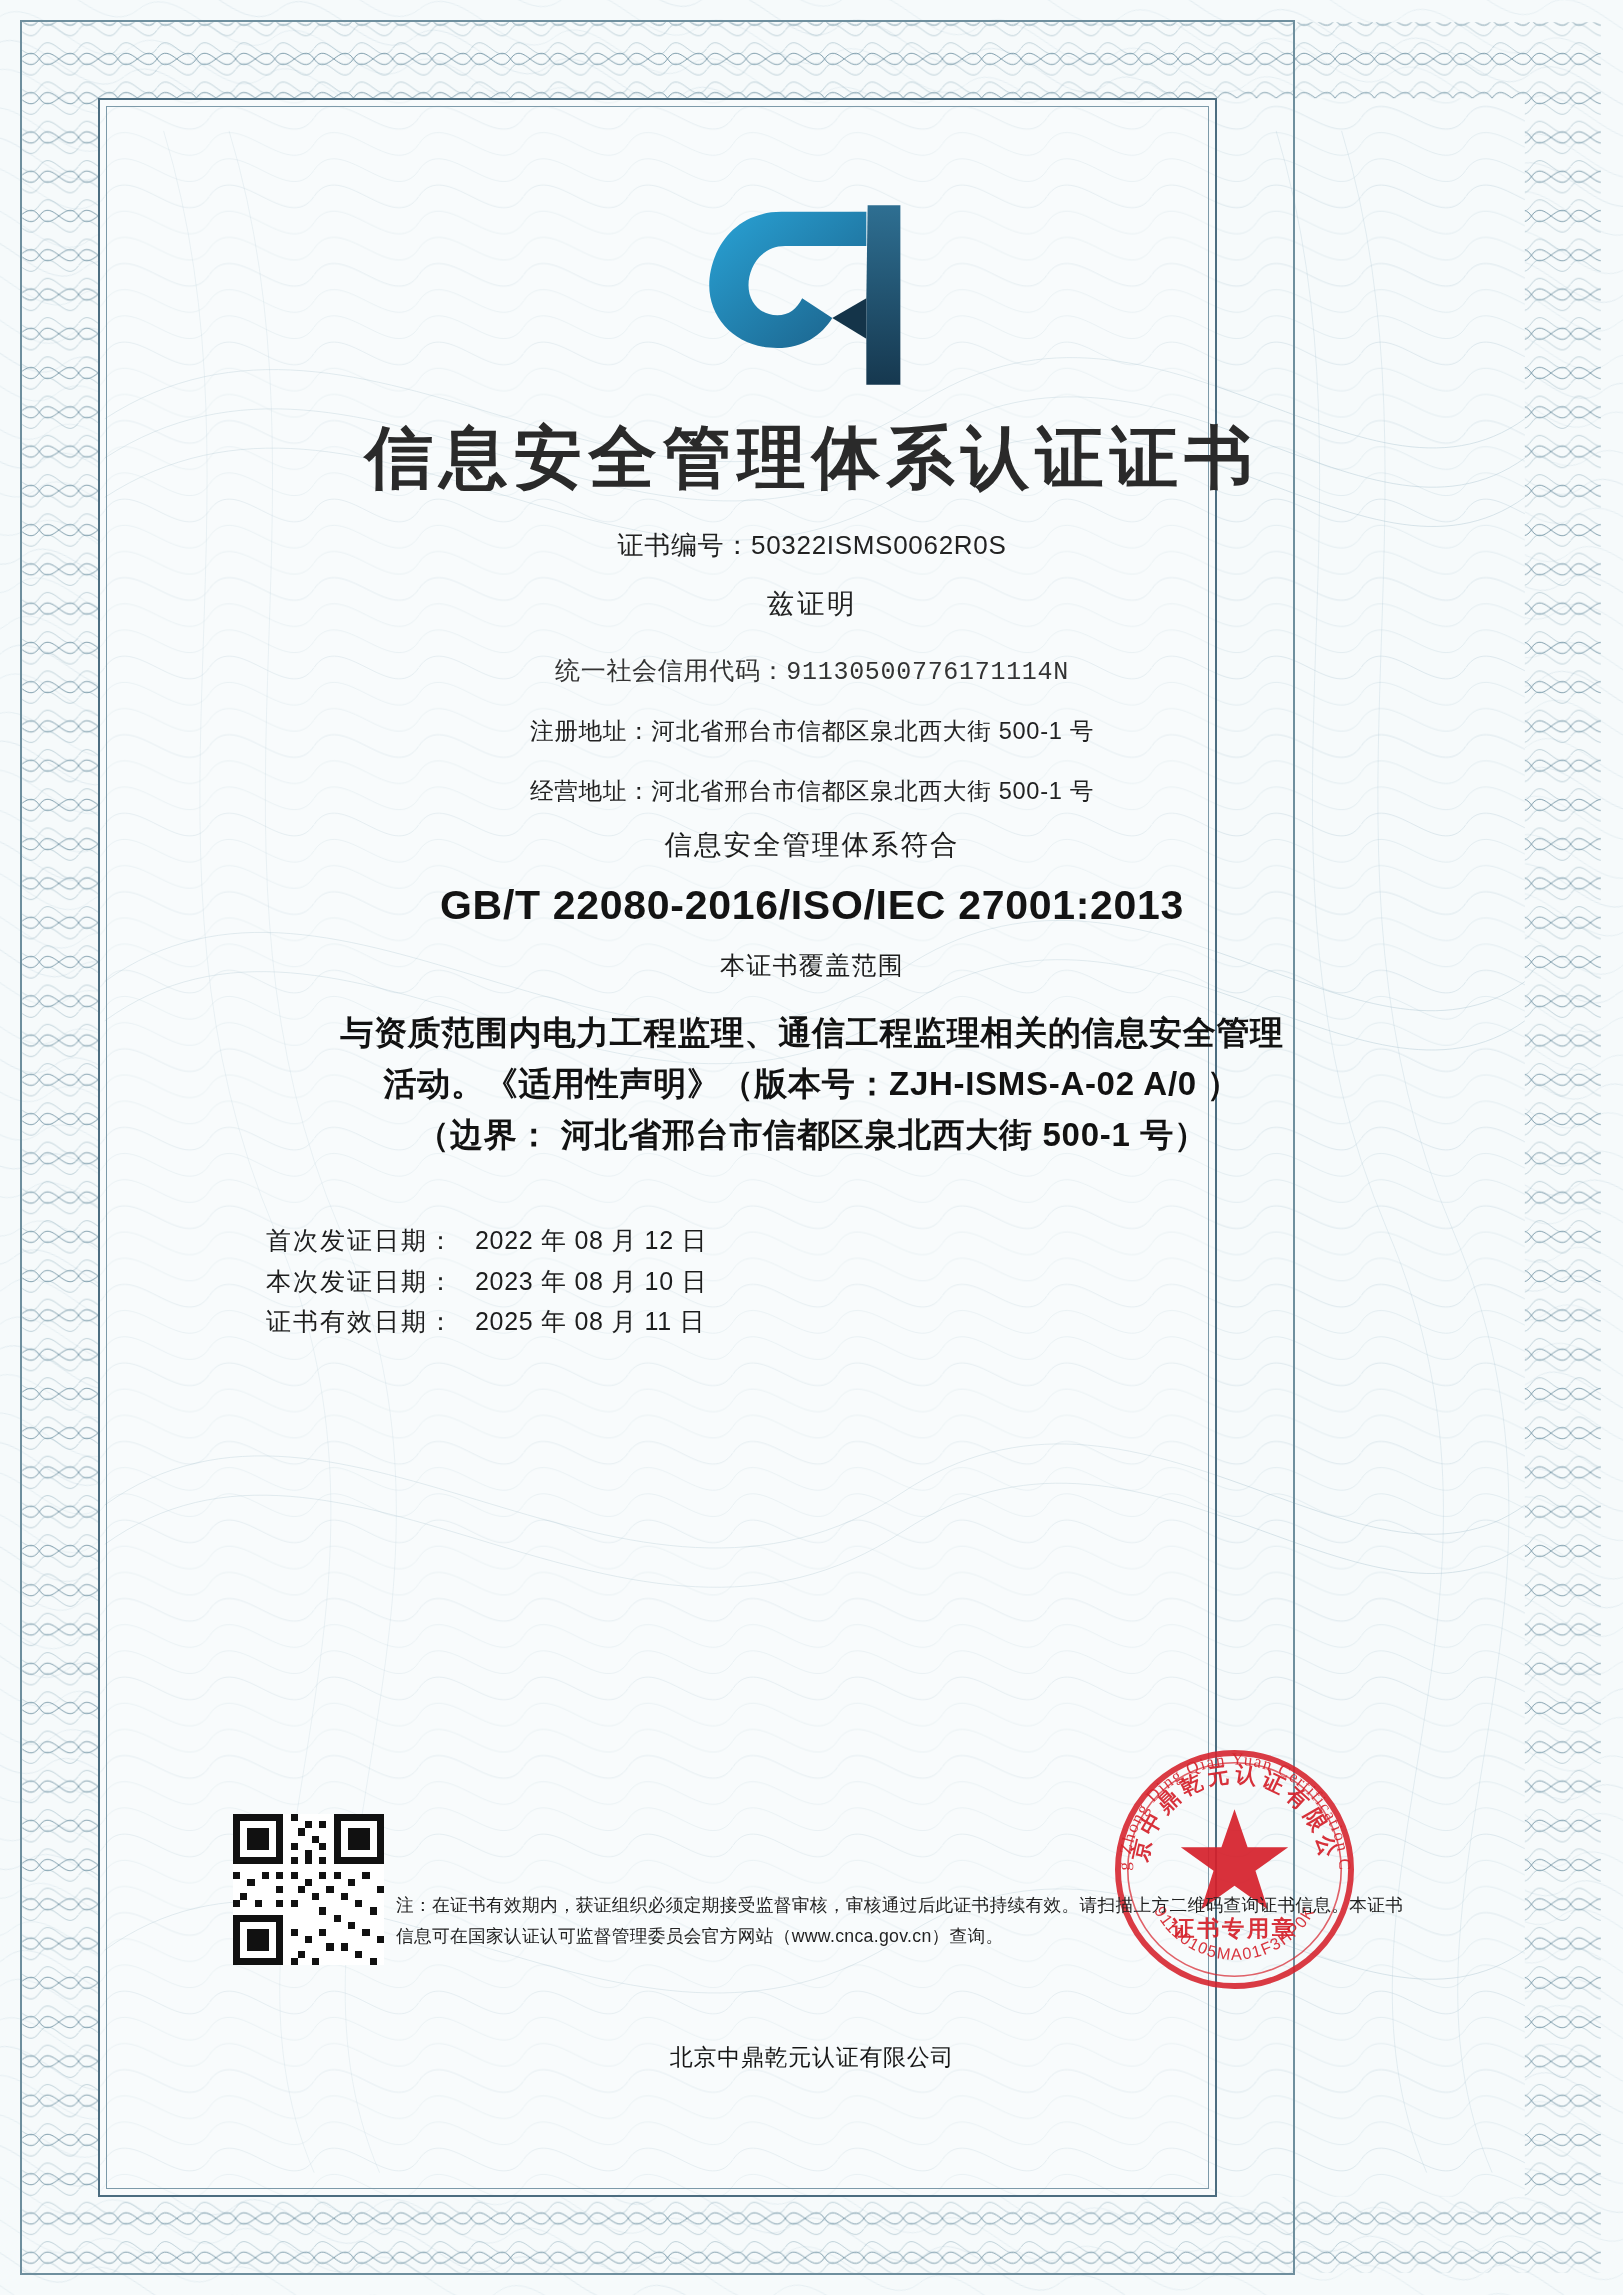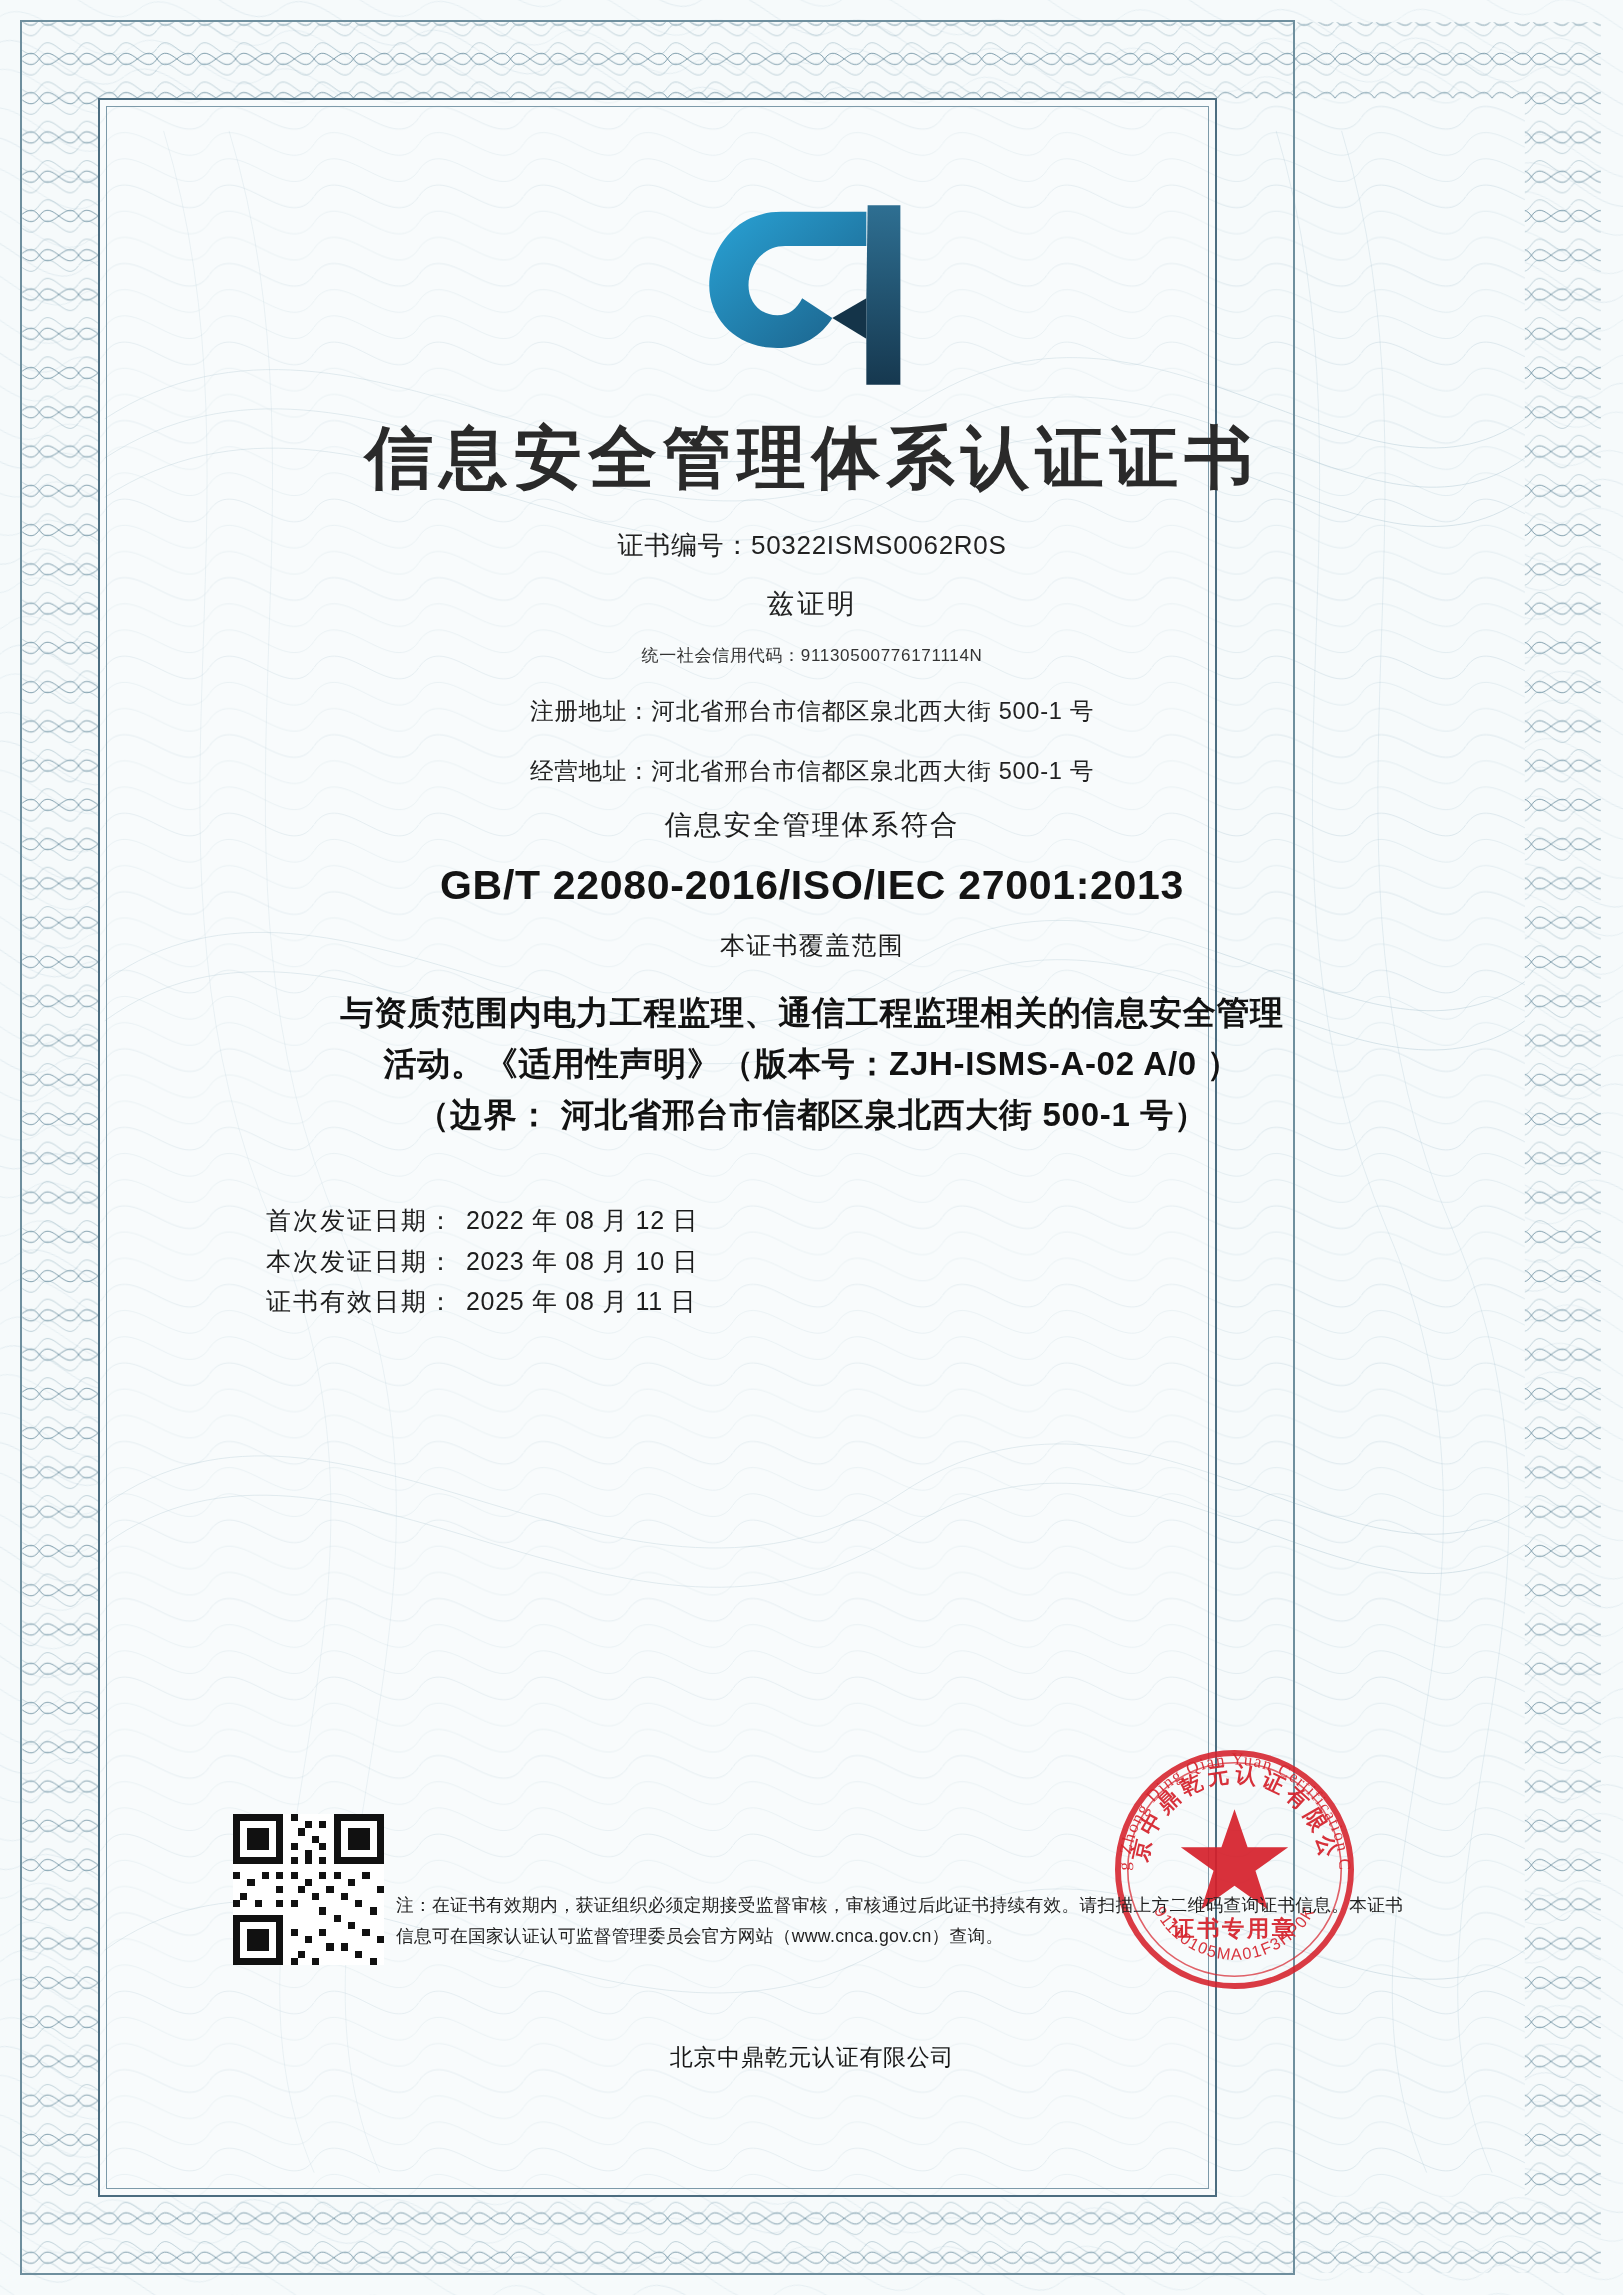--- a/index.html
+++ b/index.html
@@ -106,24 +106,25 @@
 
   .company {
     margin-top: 25px;
     font-size: 51px;
     font-weight: bold;
     color: #1c1c1c;
     letter-spacing: 3.9px;
   }
 
   .credit-code {
-    margin-top: 22px;
-    font-size: 17px;
+    margin-top: 32px;
+    font-size: 25px;
     color: #333;
     letter-spacing: 0.7px;
+    font-family: Liberation Mono, monospace;
   }
 
   .addr-line {
     margin-top: 28px;
     font-size: 23.6px;
     color: #222;
     letter-spacing: 0.7px;
   }
 
   .conform {
@@ -161,21 +162,21 @@
   .dates {
     margin-top: 60px;
     margin-left: 151px;
     text-align: left;
     font-size: 25px;
     color: #1d1d1d;
     line-height: 1.62;
     letter-spacing: 0.7px;
   }
   .dates .dlabel { letter-spacing: 2px; }
-  .dates .dval { margin-left: 11px; letter-spacing: 0.7px; }
+  .dates .dval { margin-left: 20px; letter-spacing: 0.7px; }
 
   .signer-row {
     margin-top: 85px;
     margin-left: 151px;
     text-align: left;
     font-size: 25px;
     color: #1d1d1d;
     letter-spacing: 2px;
     position: relative;
     height: 79px;

